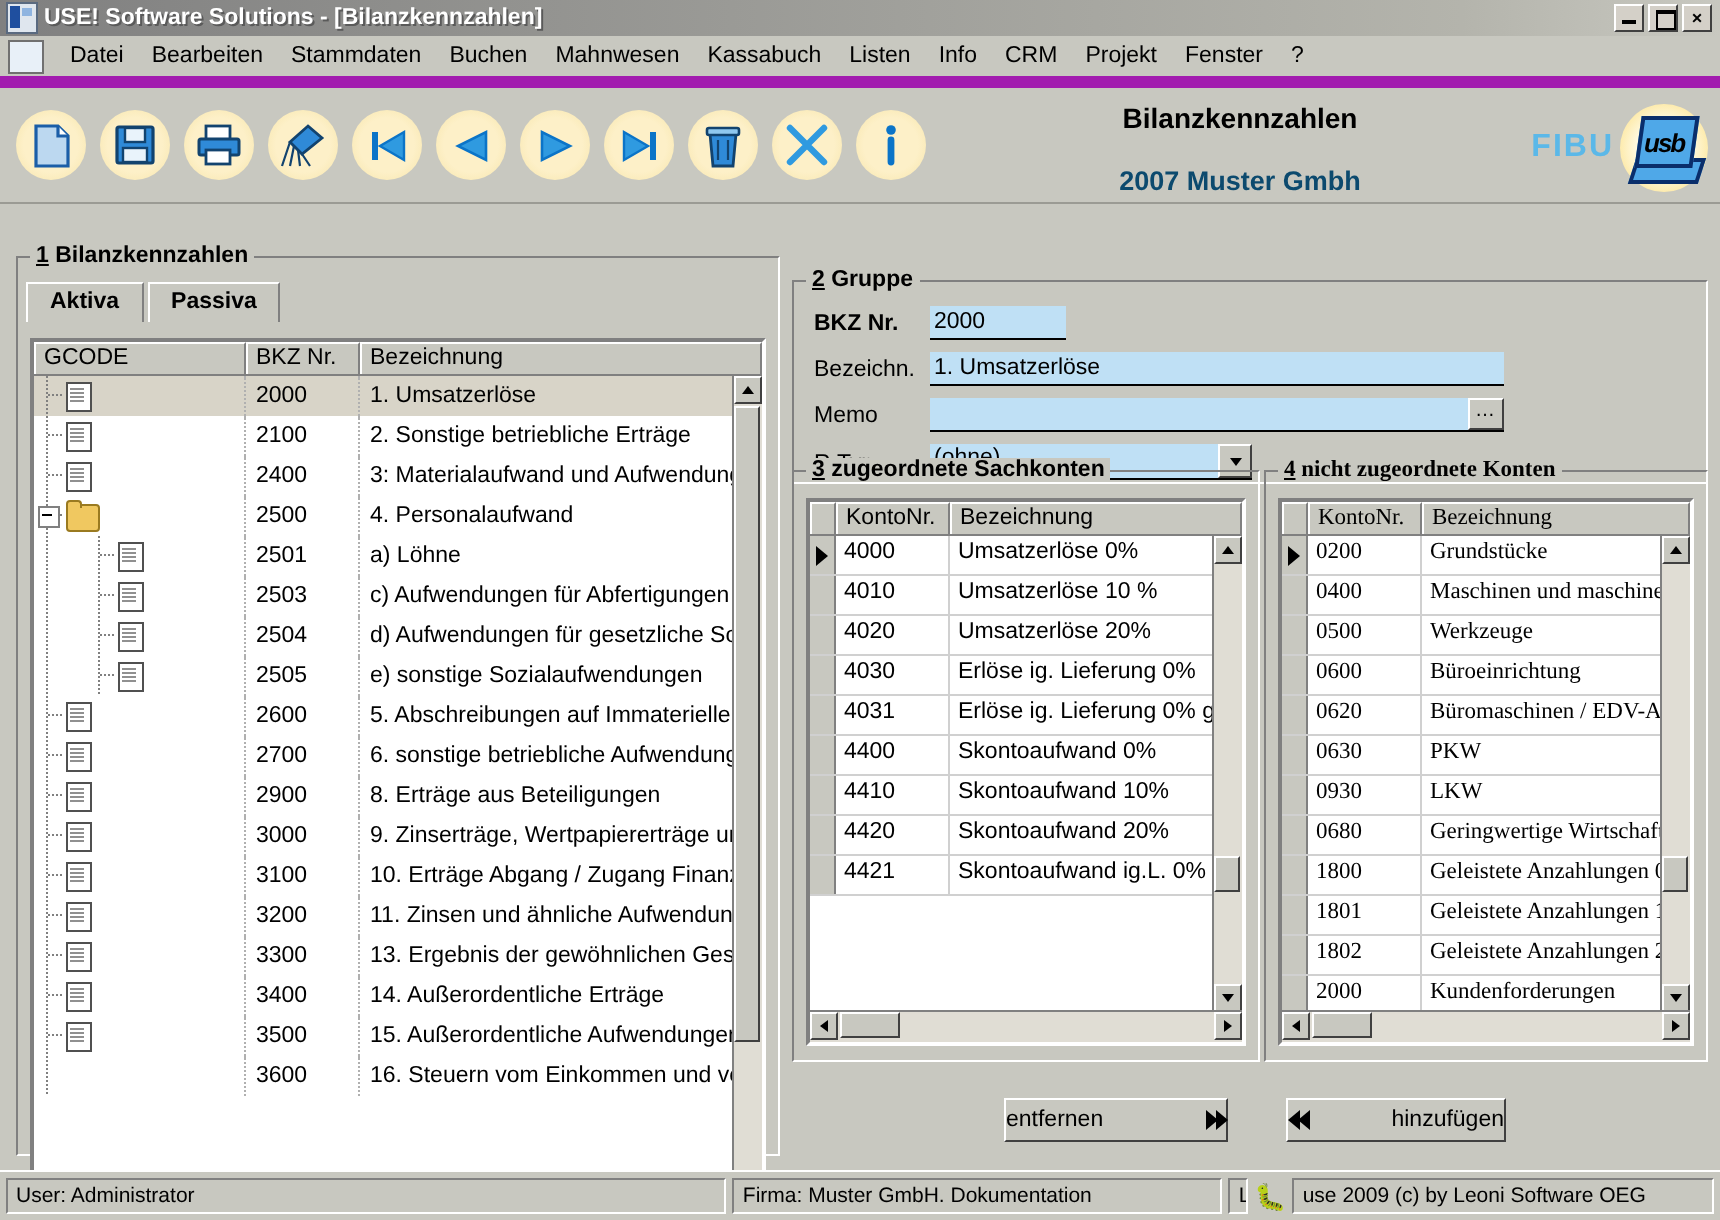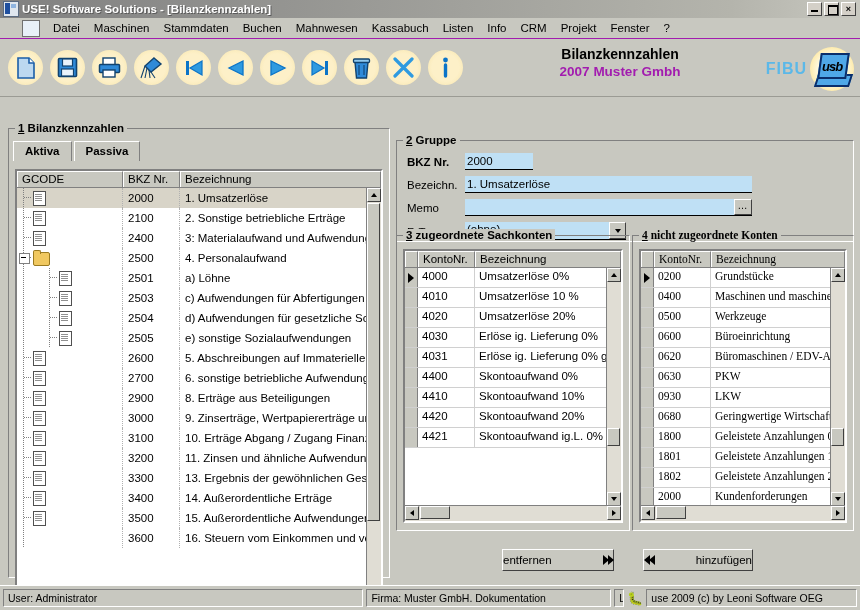--- a/index.html
+++ b/index.html
@@ -47,22 +47,22 @@
     font-family:"Liberation Sans", sans-serif;
     box-sizing:border-box;position:relative;
   }
   .wb-min:after{content:"";position:absolute;left:3px;bottom:3px;width:7px;height:2px;background:#000;}
   .wb-max:after{content:"";position:absolute;left:3px;top:2px;width:8px;height:7px;border:1px solid #000;border-top-width:2px;}
   .wb-close{font-weight:bold;}
 
   
   .menubar{
     height:20px;background:#c8c8c0;display:flex;align-items:center;
-    border-bottom:1px solid #a21caf;
-    padding-left:20px;
+    border-bottom:6px solid #a21caf;
+    padding-left:2px;
   }
   .menu-icon{
     width:16px;height:15px;background:#e8f0f8;
     border:1px solid #707070;margin:0 6px 0 2px;flex:0 0 auto;
   }
   .menu-item{
     padding:2px 7px;color:#000;font-size:11.5px;white-space:nowrap;
   }
 
   
@@ -76,21 +76,21 @@
     background:radial-gradient(circle at 50% 50%,#fdf0c8 55%,#f6e4a8 100%);
     display:flex;align-items:center;justify-content:center;
     position:relative;flex:0 0 auto;
   }
   .tbi svg{display:block;}
 
   .header-title{
     position:absolute;left:455px;top:7px;width:330px;text-align:center;
   }
   .ht1{font-size:14px;font-weight:bold;color:#000;letter-spacing:0px;}
-  .ht2{font-size:13.5px;font-weight:bold;color:#a21caf;margin-top:2px;}
+  .ht2{font-size:13.5px;font-weight:bold;color:#0c4a6e;margin-top:16px;}
   .fibu-wrap{position:absolute;right:6px;top:8px;display:flex;align-items:center;}
   .fibu-text{
     font-size:16px;font-weight:bold;color:#5bb8e8;letter-spacing:1px;
     margin-right:3px;
   }
   .fibu-logo{
     width:44px;height:44px;border-radius:50%;
     background:radial-gradient(circle at 50% 50%,#fffbe8 40%,#fde9a6 75%,#f3d98a 100%);
     position:relative;
   }
@@ -306,21 +306,21 @@
     <div class="win-btns">
       <div class="win-btn wb-min"></div>
       <div class="win-btn wb-max"></div>
       <div class="win-btn wb-close">×</div>
     </div>
   </div>
 
   <div class="menubar">
     <div class="menu-icon"></div>
     <div class="menu-item">Datei</div>
-    <div class="menu-item">Maschinen</div>
+    <div class="menu-item">Bearbeiten</div>
     <div class="menu-item">Stammdaten</div>
     <div class="menu-item">Buchen</div>
     <div class="menu-item">Mahnwesen</div>
     <div class="menu-item">Kassabuch</div>
     <div class="menu-item">Listen</div>
     <div class="menu-item">Info</div>
     <div class="menu-item">CRM</div>
     <div class="menu-item">Projekt</div>
     <div class="menu-item">Fenster</div>
     <div class="menu-item">?</div>

